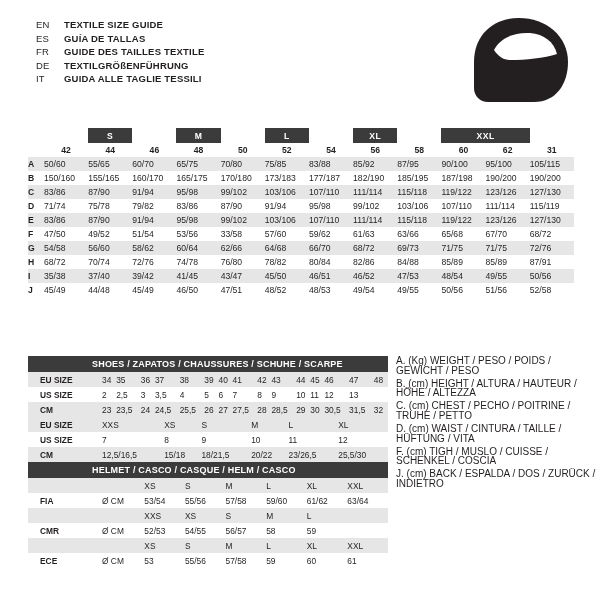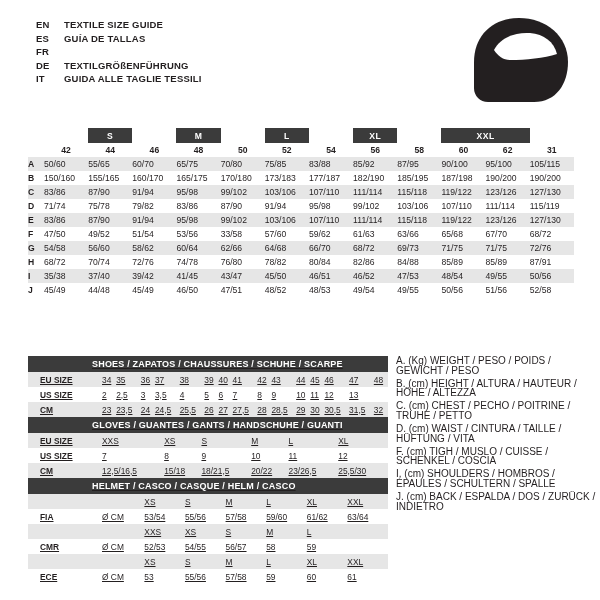--- a/index.html
+++ b/index.html
@@ -8,41 +8,41 @@
     background:#ffffff;
     font-family:"Liberation Sans", sans-serif;
     color:#231f20;
     overflow:hidden;
   }
   .page{position:relative;width:600px;height:600px;}
 
   
   .header{position:absolute;left:36px;top:18px;width:340px;}
   .header .row{display:flex;font-size:9.5px;line-height:13.6px;letter-spacing:.2px;}
-  .header .lang{width:28px;font-weight:bold;}
+  .header .lang{width:28px;font-weight:normal;}
   .header .txt{font-weight:bold;}
 
   
   .helmet{position:absolute;right:26px;top:14px;}
 
   
   .maintable{position:absolute;left:28px;top:128px;width:546px;border-collapse:collapse;}
   .maintable td{font-size:8.6px;line-height:10px;padding:2px 0 2px 0;}
 
   .hdrrow td{font-weight:bold;text-align:center;}
   .hdrband{height:15px;}
   .band{background:#3b3b3b;color:#ffffff;font-weight:bold;font-size:9.5px;text-align:center;letter-spacing:.5px;}
 
   .rowlabel{width:16px;font-weight:bold;font-size:8.6px;text-align:left;padding-left:2px;}
   .cell{text-align:left;}
   .zebra{background:#e6e6e6;}
 
   
   .lower{position:absolute;left:28px;top:356px;width:546px;}
-  .lower-left{position:absolute;left:0;top:0;width:360px;text-decoration:underline;}
+  .lower-left{position:absolute;left:0;top:0;width:360px;}
   .lower-right{position:absolute;left:368px;top:0;width:200px;}
 
   .secthead{background:#3b3b3b;color:#fff;font-weight:bold;font-size:9px;
             padding:3px 0 3px 64px;letter-spacing:.2px;}
   .sub{width:100%;border-collapse:collapse;}
   .sub td{font-size:8.4px;line-height:10px;padding:2.5px 0;}
   .sub td.lbl{width:62px;font-weight:bold;padding-left:12px;}
   .sub tr.z td{background:#e6e6e6;}
 
   .legend p{font-size:10px;line-height:9.6px;margin:0 0 3.5px 0;}
@@ -56,20 +56,21 @@
     <div class="row">
       <span class="lang">EN</span>
       <span class="txt">TEXTILE SIZE GUIDE</span>
     </div>
     <div class="row">
       <span class="lang">ES</span>
       <span class="txt">GUÍA DE TALLAS</span>
     </div>
     <div class="row">
       <span class="lang">FR</span>
+      <span class="txt">GUIDE DES TAILLES TEXTILE</span>
     </div>
     <div class="row">
       <span class="lang">DE</span>
       <span class="txt">TEXTILGRÖßENFÜHRUNG</span>
     </div>
     <div class="row">
       <span class="lang">IT</span>
       <span class="txt">GUIDA ALLE TAGLIE TESSILI</span>
     </div>
   </div>
@@ -326,21 +327,20 @@
           <td>28,5</td>
           <td>29</td>
           <td>30</td>
           <td>30,5</td>
           <td>31,5</td>
           <td>32</td>
         </tr>
       </tbody>
         </table>
 
-      <div class="secthead">GLOVES / GUANTES / GANTS / HANDSCHUHE / GUANTI</div>
       <table class="sub">
         <tbody>
             <tr class="z">
           <td class="lbl">EU SIZE</td>
           <td>XXS</td>
           <td>XS</td>
           <td>S</td>
           <td>M</td>
           <td>L</td>
           <td>XL</td>
@@ -433,18 +433,17 @@
         </table>
 
     </div>
 
     <div class="lower-right legend">
       <p>A. (Kg) WEIGHT / PESO / POIDS / GEWICHT / PESO</p>
       <p>B. (cm) HEIGHT / ALTURA / HAUTEUR / HÖHE / ALTEZZA</p>
       <p>C. (cm) CHEST / PECHO / POITRINE / TRUHE / PETTO</p>
       <p>D. (cm) WAIST / CINTURA / TAILLE / HÜFTUNG / VITA</p>
       <p>F. (cm) TIGH / MUSLO / CUISSE / SCHENKEL / COSCIA</p>
-      <p>I. (cm) SHOULDERS / HOMBROS / ÉPAULES / SCHULTERN / SPALLE</p>
       <p>J. (cm) BACK / ESPALDA / DOS / ZURÜCK / INDIETRO</p>
     </div>
 
   </div>
 </div>
 
 </body></html>

